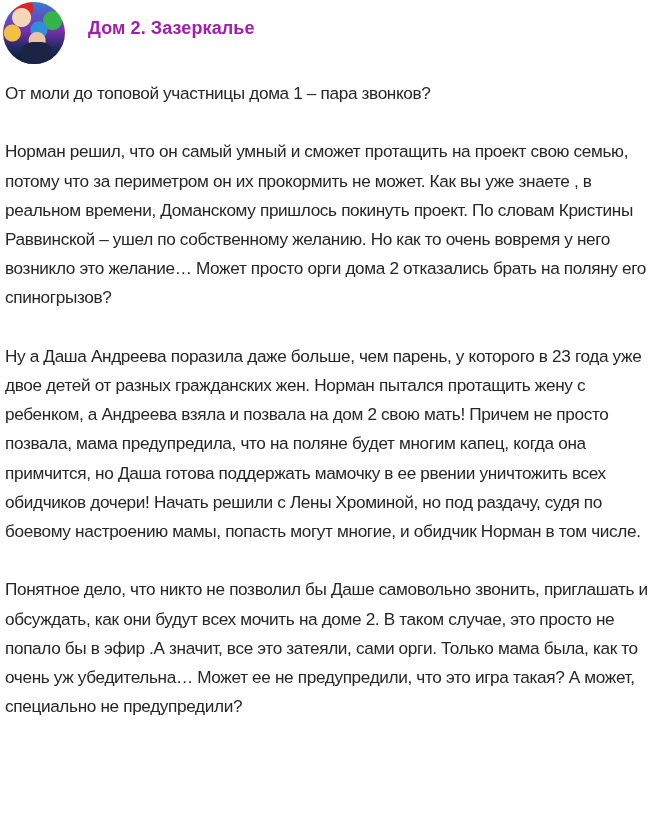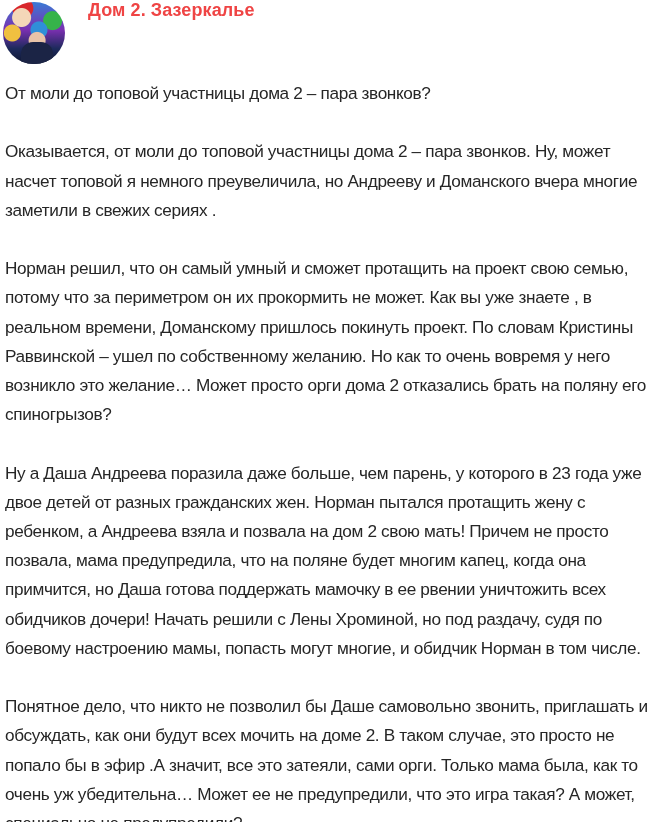--- a/index.html
+++ b/index.html
@@ -11,35 +11,34 @@
             background:
               radial-gradient(circle at 30% 25%, #f4d7b8 0 9px, transparent 10px),
               radial-gradient(circle at 55% 62%, #e8c3a8 0 8px, transparent 9px),
               radial-gradient(circle at 32% 10%, #d8262b 0 10px, transparent 11px),
               radial-gradient(circle at 58% 45%, #2f8fd8 0 8px, transparent 9px),
               radial-gradient(circle at 80% 30%, #36b34a 0 9px, transparent 10px),
               radial-gradient(circle at 15% 50%, #f0c040 0 8px, transparent 9px),
               linear-gradient(180deg, #3a7bd5 0%, #7a2fb0 45%, #1d2a5c 75%, #0e1630 100%); }
   .avatar .suit { position:absolute; left:18px; top:40px; width:32px; height:26px;
                   background:#1b2445; border-radius:12px 12px 0 0; }
-  .title { position:absolute; left:88px; top:0; font-size:18px; font-weight:bold;
-           color:#ef4444; letter-spacing:0.1px; }
+  .title { position:absolute; left:88px; top:18px; font-size:18px; font-weight:bold;
+           color:#a21caf; letter-spacing:0.1px; }
   .post { position:absolute; left:5px; top:79px; width:660px; color:#262626;
           font-size:17.2px; line-height:29.2px; letter-spacing:-0.35px; }
   .post p { margin:0 0 29.2px 0; }
 </style>
 </head>
 <body>
 
 <div class="header">
   <div class="avatar">
     <div class="suit"></div>
   </div>
   <div class="title">Дом 2. Зазеркалье</div>
 </div>
 
 <div class="post">
-  <p>От моли до топовой участницы дома 2 – пара звонков?</p>
-  <p>Оказывается, от моли до топовой участницы дома 2 – пара звонков. Ну, может насчет топовой я немного преувеличила, но Андрееву и Доманского вчера многие заметили в свежих сериях .</p>
+  <p>От моли до топовой участницы дома 1 – пара звонков?</p>
   <p>Норман решил, что он самый умный и сможет протащить на проект свою семью, потому что за периметром он их прокормить не может. Как вы уже знаете , в реальном времени, Доманскому пришлось покинуть проект. По словам Кристины Раввинской – ушел по собственному желанию. Но как то очень вовремя у него возникло это желание… Может просто орги дома 2 отказались брать на поляну его спиногрызов?</p>
   <p>Ну а Даша Андреева поразила даже больше, чем парень, у которого в 23 года уже двое детей от разных гражданских жен. Норман пытался протащить жену с ребенком, а Андреева взяла и позвала на дом 2 свою мать! Причем не просто позвала, мама предупредила, что на поляне будет многим капец, когда она примчится, но Даша готова поддержать мамочку в ее рвении уничтожить всех обидчиков дочери! Начать решили с Лены Хроминой, но под раздачу, судя по боевому настроению мамы, попасть могут многие, и обидчик Норман в том числе.</p>
   <p>Понятное дело, что никто не позволил бы Даше самовольно звонить, приглашать и обсуждать, как они будут всех мочить на доме 2. В таком случае, это просто не попало бы в эфир .А значит, все это затеяли, сами орги. Только мама была, как то очень уж убедительна… Может ее не предупредили, что это игра такая? А может, специально не предупредили?</p>
 </div>
 
 </body></html>

